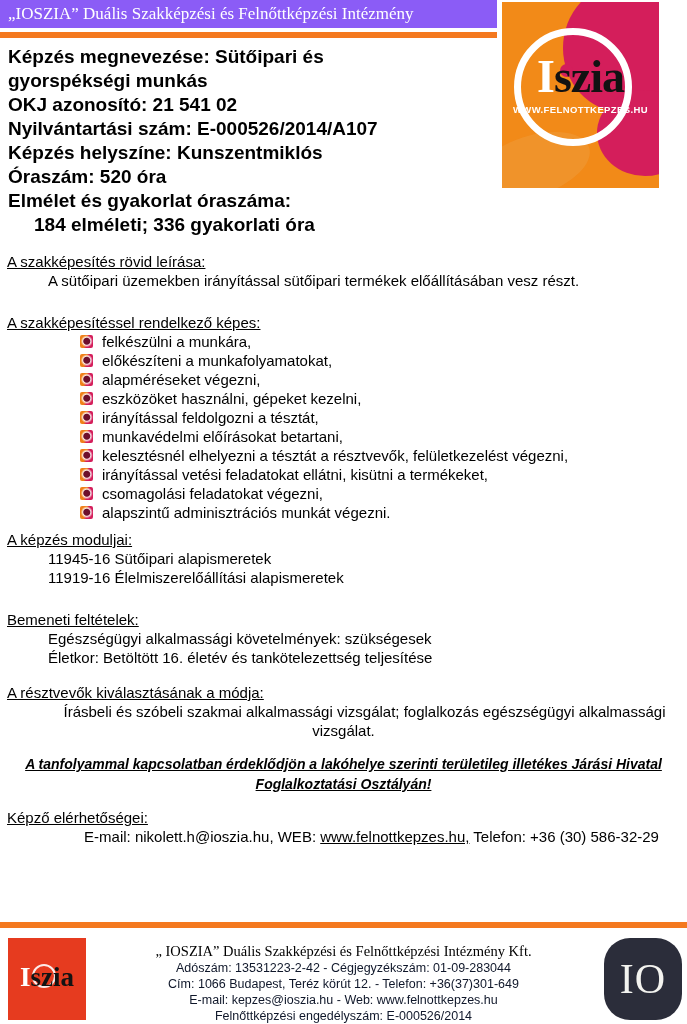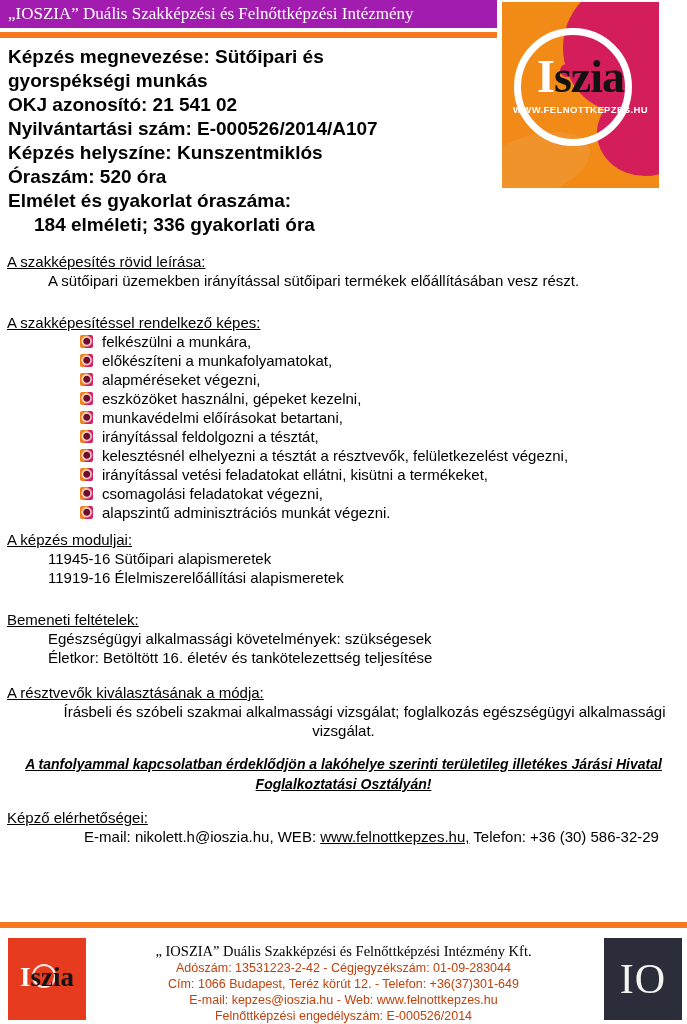--- a/index.html
+++ b/index.html
@@ -3,21 +3,21 @@
 <meta charset="utf-8">
 <style>
   html,body{margin:0;padding:0;}
   body{
     width:687px;height:1024px;position:relative;background:#ffffff;
     font-family:"Liberation Sans","DejaVu Sans",sans-serif;color:#000;
     overflow:hidden;
   }
   
   .top-bar{
-    position:absolute;left:0;top:0;width:497px;height:28px;background:#a21caf;
+    position:absolute;left:0;top:0;width:497px;height:28px;background:#8b5cf6;
     display:flex;align-items:center;padding-left:8px;box-sizing:border-box;
   }
   .top-bar-title{
     font-family:"Liberation Serif","DejaVu Serif",serif;
     color:#ffffff;font-size:17px;white-space:nowrap;
   }
   .top-orange-line{
     position:absolute;left:0;top:32px;width:497px;height:6px;background:#f4791f;
   }
   
@@ -109,24 +109,24 @@
   }
   .footer-logo-left .w-i{color:#ffffff;}
   .footer-logo-left .w-rest{color:#131313;}
   .footer-center{
     position:absolute;left:120px;right:120px;top:6px;text-align:center;
   }
   .footer-company{
     font-family:"Liberation Serif","DejaVu Serif",serif;
     font-size:14.5px;line-height:18px;
   }
-  .footer-line{font-size:12.5px;line-height:16px;color:#c2410c;}
+  .footer-line{font-size:12.5px;line-height:16px;color:#0f172a;}
   .footer-logo-right{
     position:absolute;right:5px;top:2px;width:78px;height:82px;background:#2b2d3a;
-    display:flex;align-items:center;justify-content:center;
+    display:flex;align-items:center;justify-content:center;border-radius:26px;
   }
   .footer-logo-right .io{
     font-family:"Liberation Serif","DejaVu Serif",serif;color:#f3f3ef;
     font-size:42px;letter-spacing:1px;
   }
 </style>
 </head>
 <body>
 
 <div class="top-bar">
@@ -173,25 +173,25 @@
     <li class="bullet-row">
         <span class="bullet-icon"></span>
         <span>alapméréseket végezni,</span>
       </li>
     <li class="bullet-row">
         <span class="bullet-icon"></span>
         <span>eszközöket használni, gépeket kezelni,</span>
       </li>
     <li class="bullet-row">
         <span class="bullet-icon"></span>
+        <span>irányítással feldolgozni a tésztát,</span>
+      </li>
+    <li class="bullet-row">
+        <span class="bullet-icon"></span>
         <span>munkavédelmi előírásokat betartani,</span>
-      </li>
-    <li class="bullet-row">
-        <span class="bullet-icon"></span>
-        <span>irányítással feldolgozni a tésztát,</span>
       </li>
     <li class="bullet-row">
         <span class="bullet-icon"></span>
         <span>kelesztésnél elhelyezni a tésztát a résztvevők, felületkezelést végezni,</span>
       </li>
     <li class="bullet-row">
         <span class="bullet-icon"></span>
         <span>irányítással vetési feladatokat ellátni, kisütni a termékeket,</span>
       </li>
     <li class="bullet-row">

